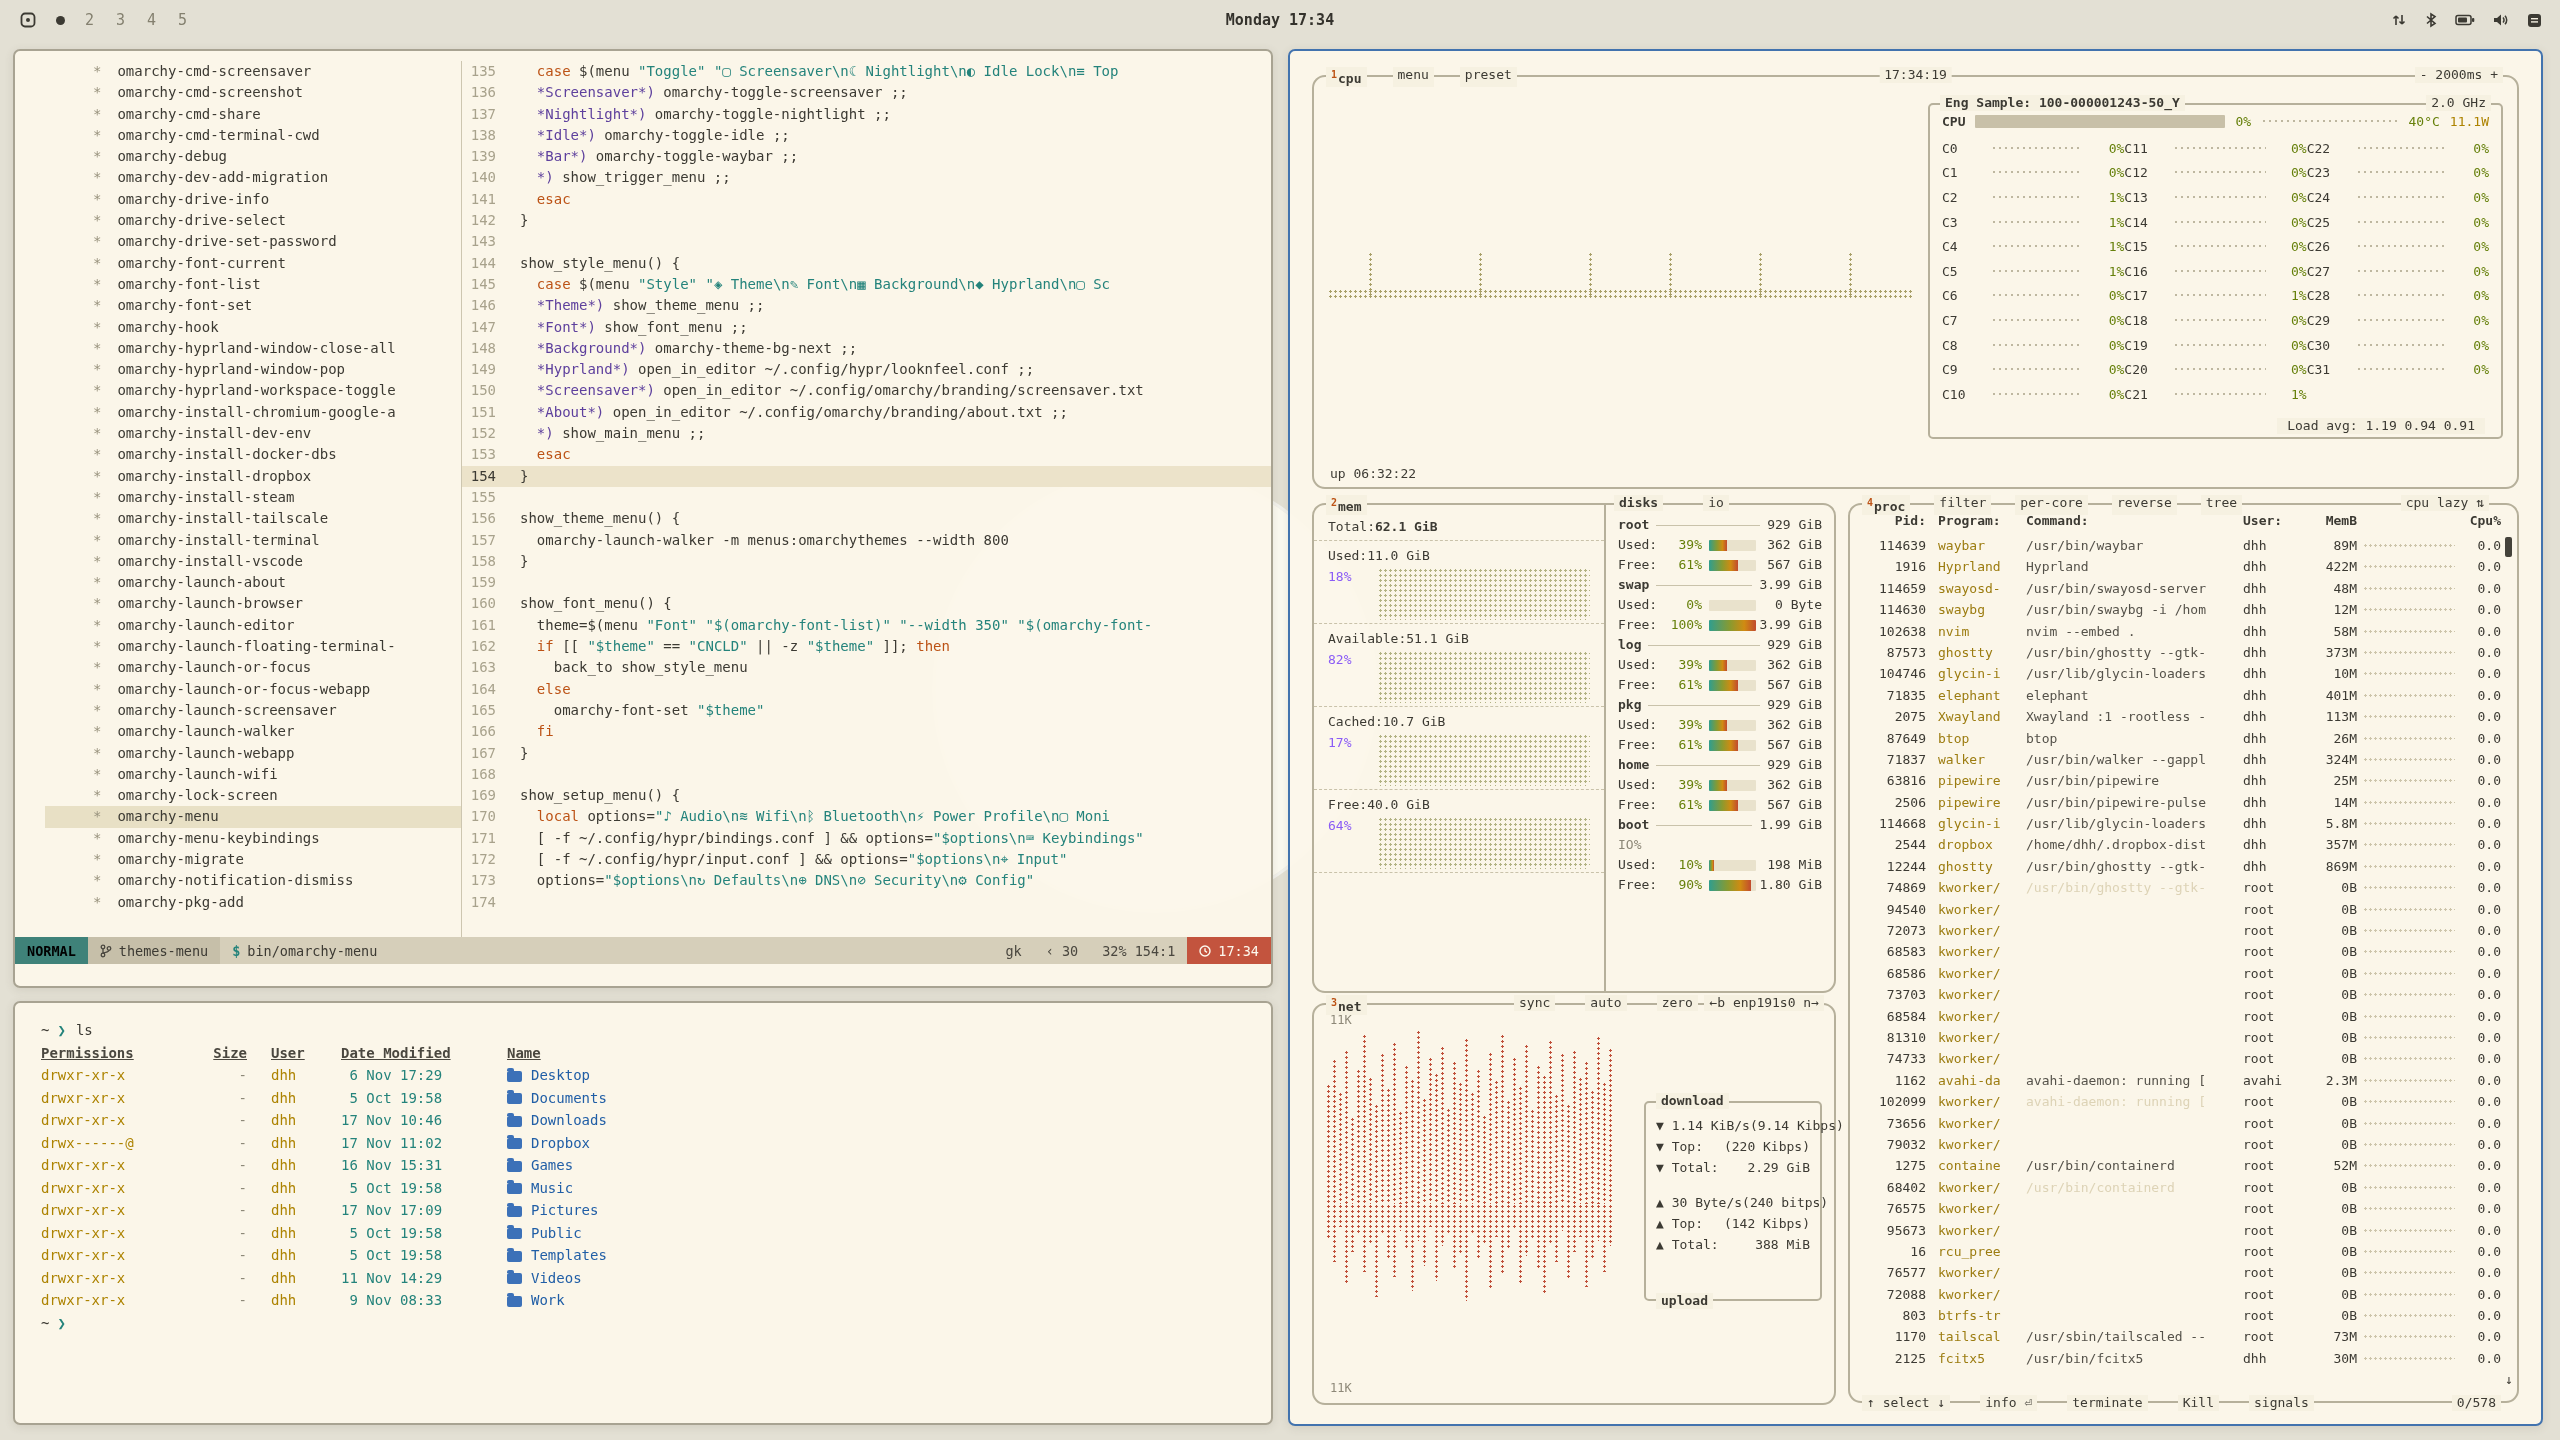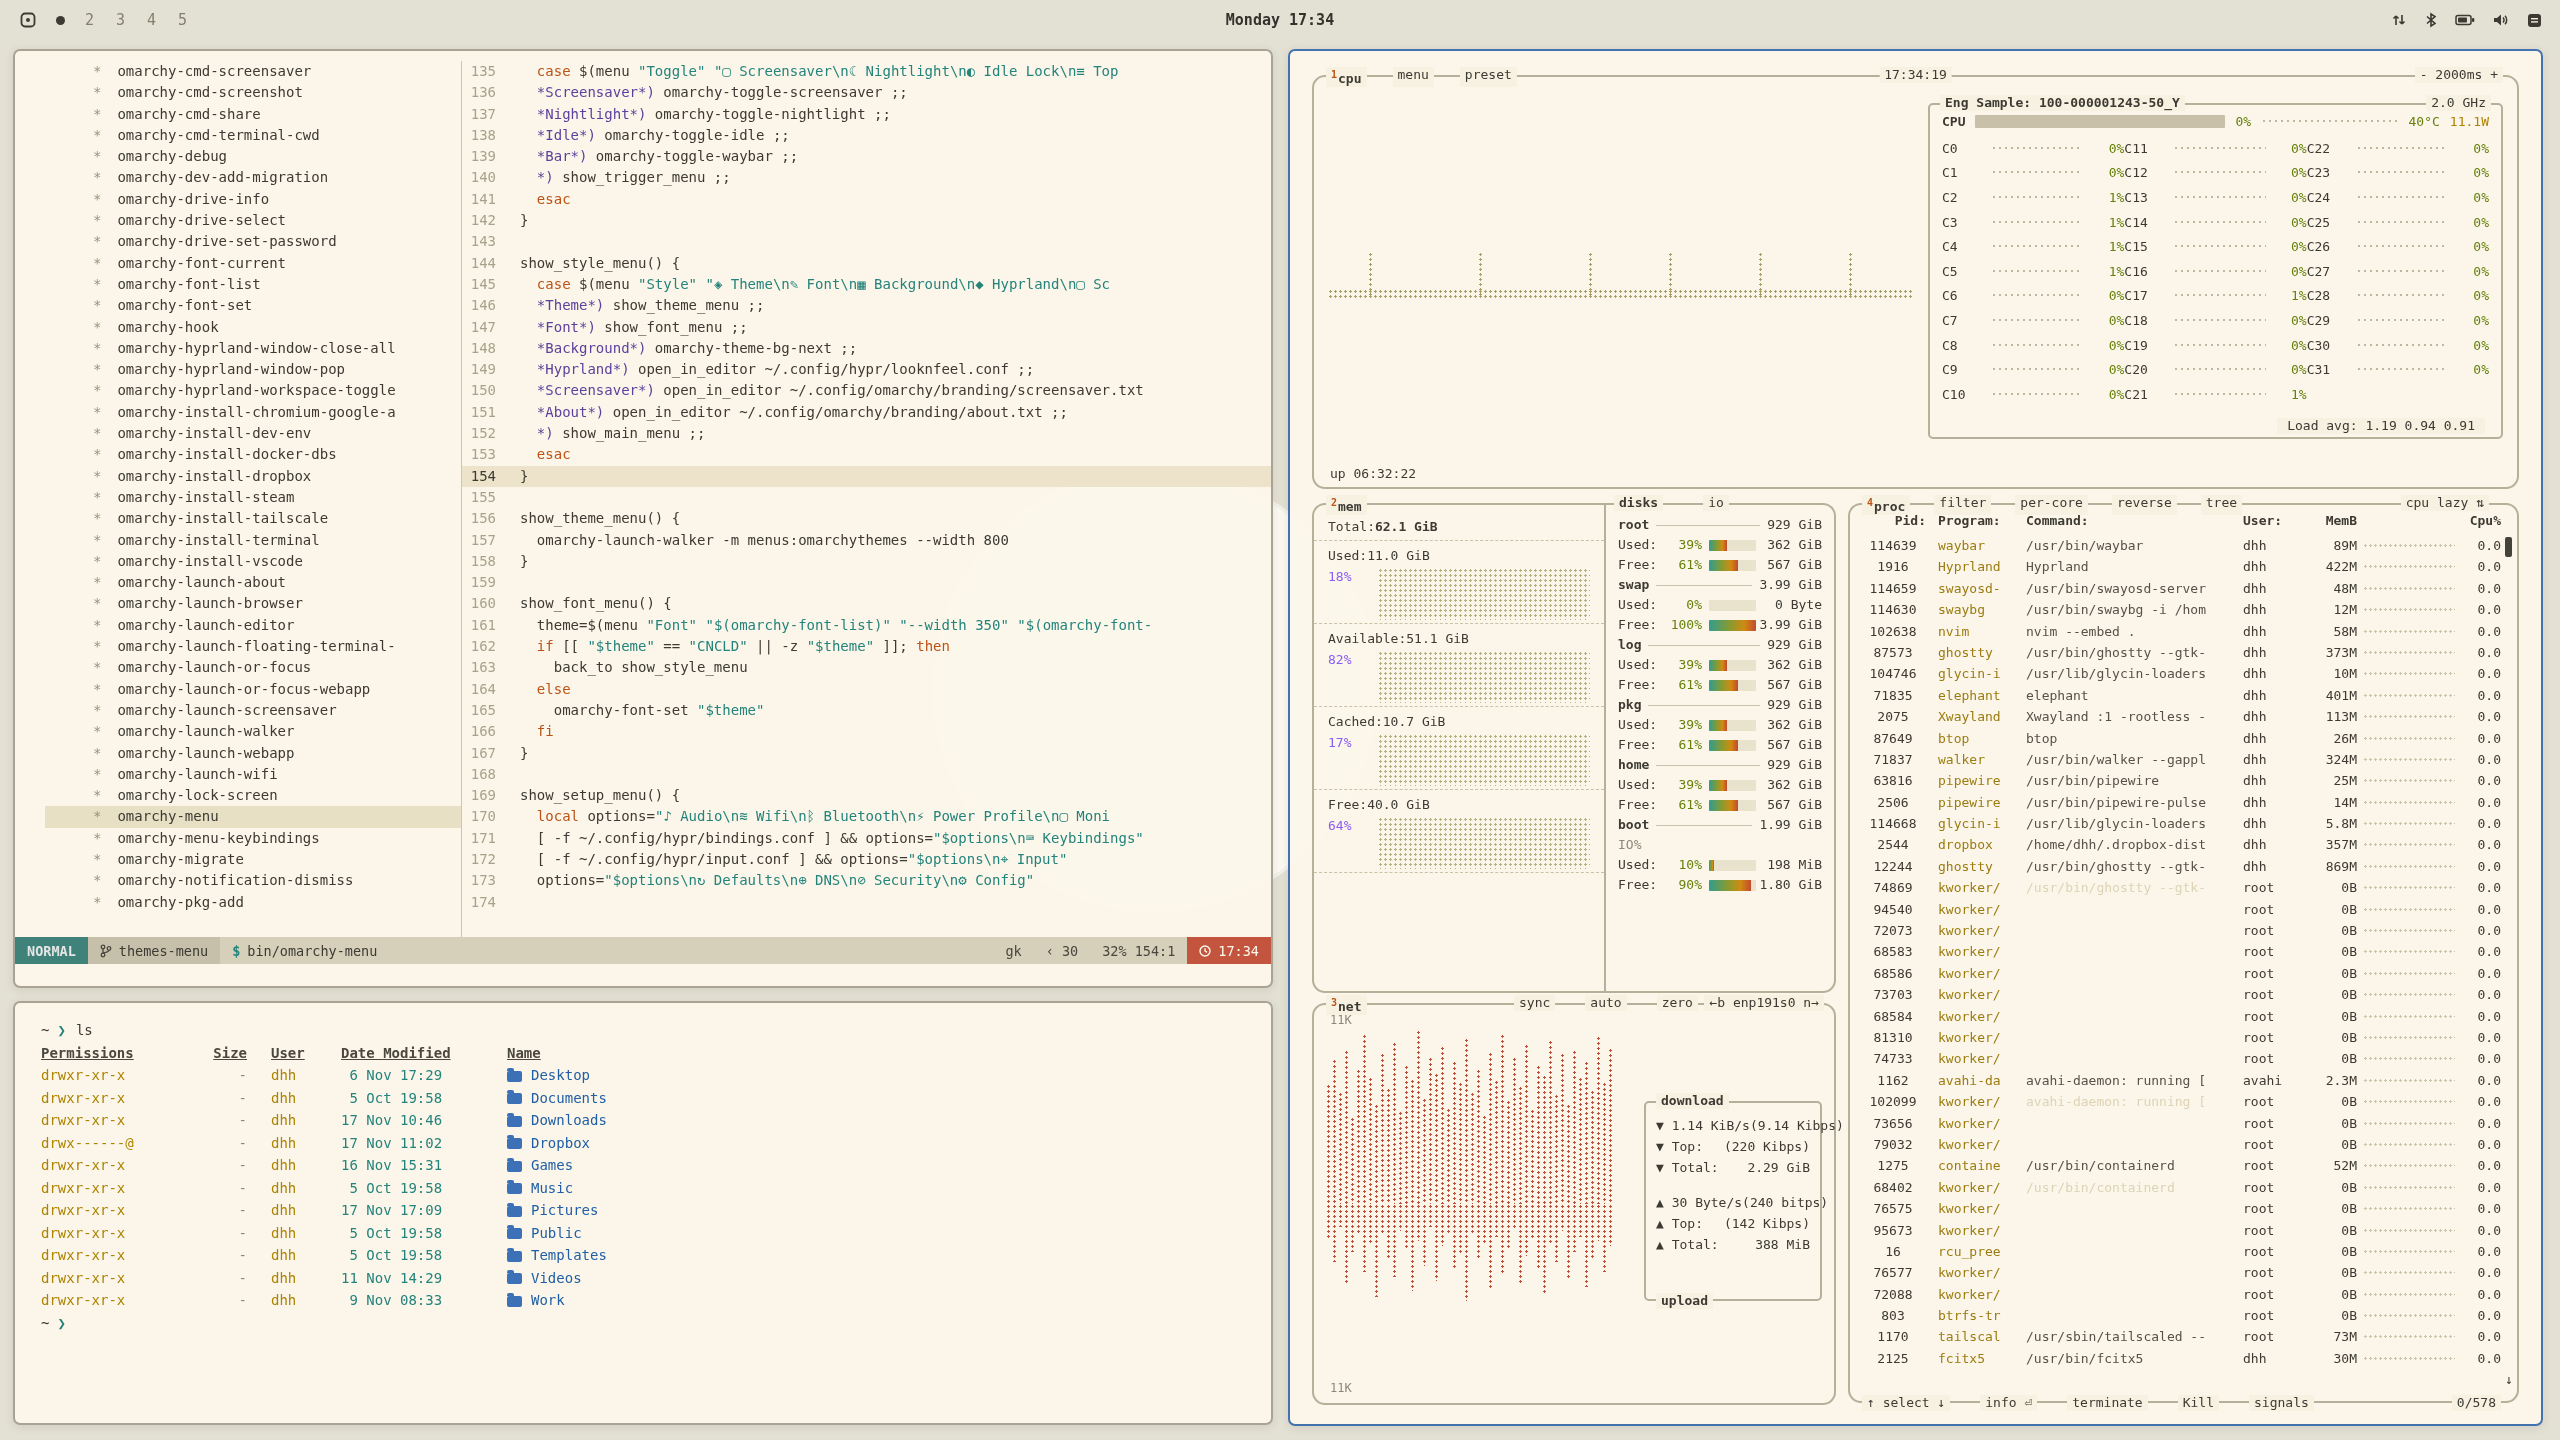--- a/index.html
+++ b/index.html
@@ -42,21 +42,21 @@
   .fname{color:#3c3a33}
   .ed-main{flex:1;border-left:1px solid #cdc6b0;overflow:hidden}
   .crow{display:flex;height:21.3px;line-height:21.3px;font-size:14px;white-space:pre}
   .crow.cur{background:#ece3ca}
   .ln{width:58px;flex:none;text-align:right;padding-right:24px;color:#a8a28c}
   .crow.cur .ln{color:#3c3a33}
   .ct{flex:1;overflow:hidden}
   .kw{color:#bc5215}.str{color:#24837b}.pat{color:#5e409d}
   .ed-status{height:27px;display:flex;align-items:stretch;background:#d6cfba;font-size:13.5px}
   .ed-status>span{display:flex;align-items:center;gap:7px;padding:0 12px}
-  .st-mode{background:#3f8279;color:#e5e5e5;font-weight:bold}
+  .st-mode{background:#3f8279;color:#000000;font-weight:bold}
   .st-branch{background:#c6bfa9}
   .st-file{background:#d6cfba}
   .st-fill{flex:1}
   .st-reg,.st-num,.st-pos{color:#4a473f}
   .st-time{background:#c3543e;color:#fdf9ee}
   .ed-cmdline{height:22px}
 
   
   .sh-body{padding:16px 0 0 26px;font-size:14px;line-height:22.5px}
   .sh-line{display:flex;white-space:pre}
@@ -136,21 +136,21 @@
     border-radius:5px;padding:12px 10px 0}
   .ni-lab{position:absolute;background:#f6f1e1;padding:0 5px;left:10px;line-height:16px;font-weight:bold}
   .ni-down{top:-10px}.ni-up{bottom:-10px}
   .nirow{display:flex;justify-content:space-between;height:21px;line-height:21px;white-space:pre}
   .nirow.gap{margin-top:14px}
 
   #proc-box{left:558px;top:452px;right:22px;bottom:21px}
   .proc-head{display:flex;padding:8px 16px 0 10px;font-weight:bold;height:28px}
   .proc-rows{position:absolute;left:0;right:0;top:30px;bottom:12px;overflow:hidden}
   .prow{display:flex;height:21.4px;line-height:21.4px;padding:0 16px 0 10px}
-  .ppid{width:66px;flex:none;text-align:center}
+  .ppid{width:66px;flex:none;text-align:right}
   .pprog{width:100px;flex:none;padding-left:12px;color:#9c7c10;overflow:hidden;white-space:pre}
   .pcmd{flex:1;color:#55524a;overflow:hidden;white-space:pre}
   .puser{width:62px;flex:none}
   .pmem{width:52px;flex:none;text-align:right}
   .plead{width:92px;flex:none;height:6px;margin:8px 6px 0;
     background-image:radial-gradient(circle,#cdc5ab 1px,transparent 1.2px);background-size:5px 5px}
   .pcpu{width:40px;flex:none;text-align:right}
   .prow.ghost .pcmd{color:#ddd3b6}
   .h-pid{width:66px;text-align:right}.h-prog{width:100px;padding-left:12px}.h-cmd{flex:1}
   .h-user{width:62px}.h-mem{width:52px;text-align:right}.h-sp{width:104px}.h-cpu{width:40px;text-align:right}

